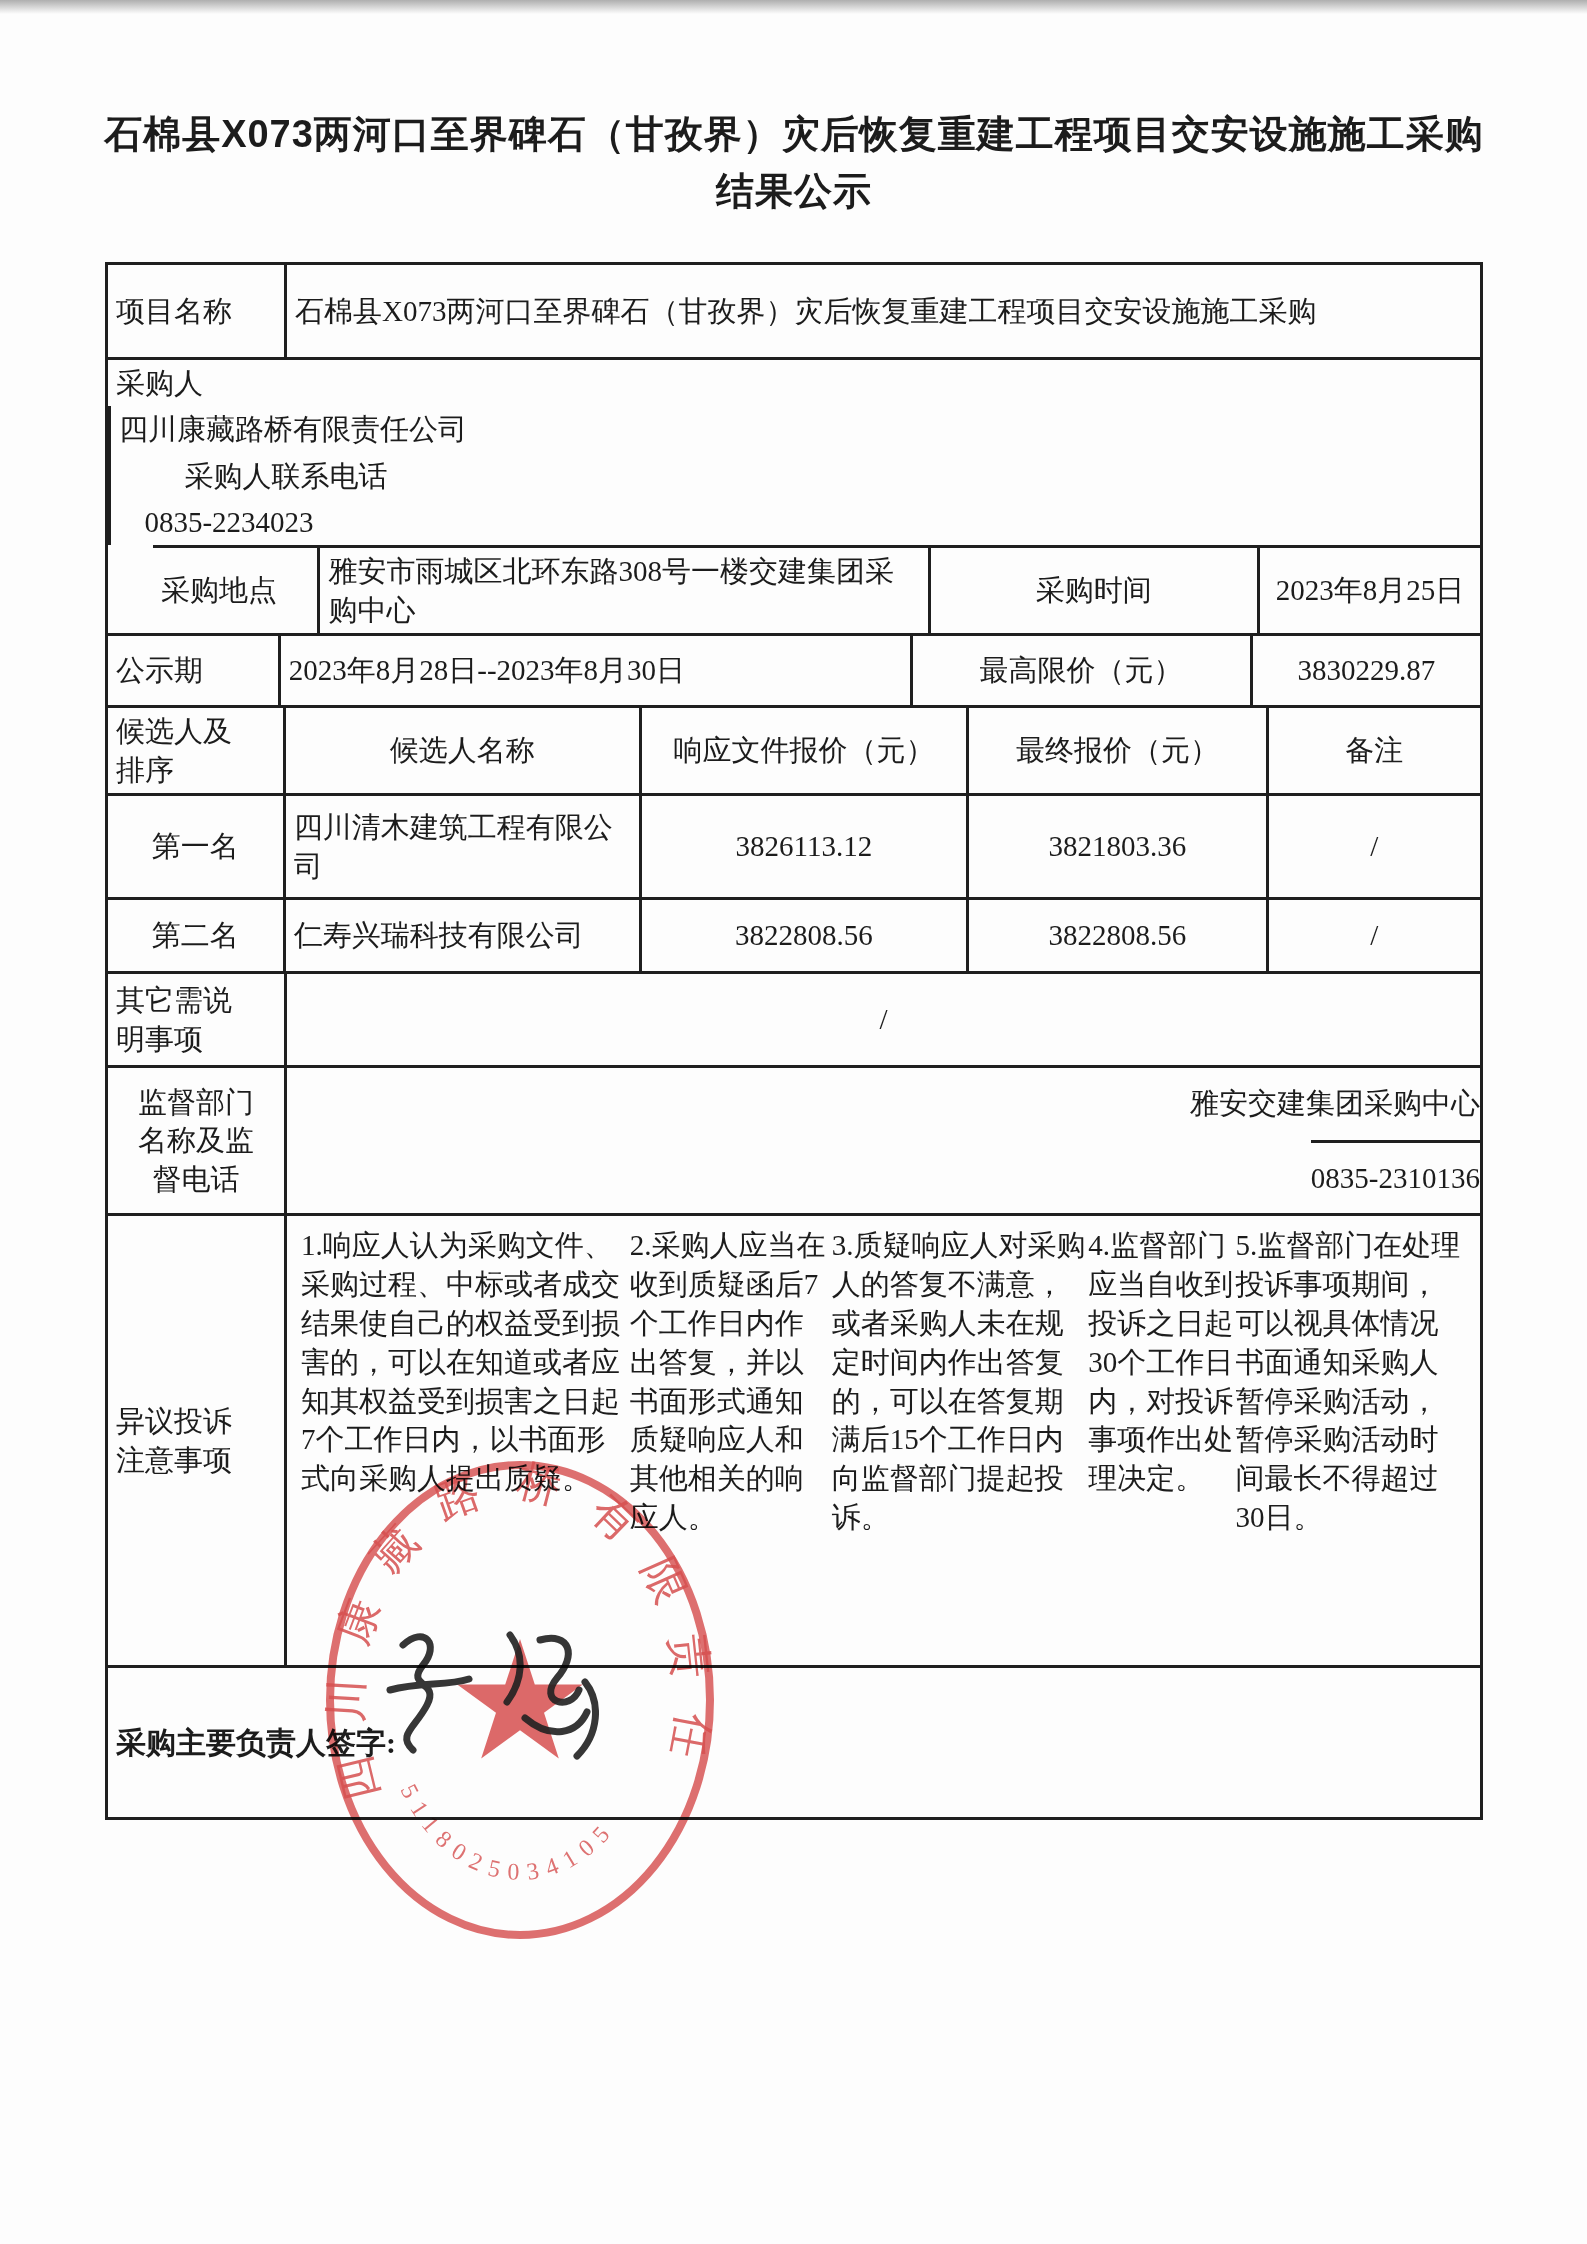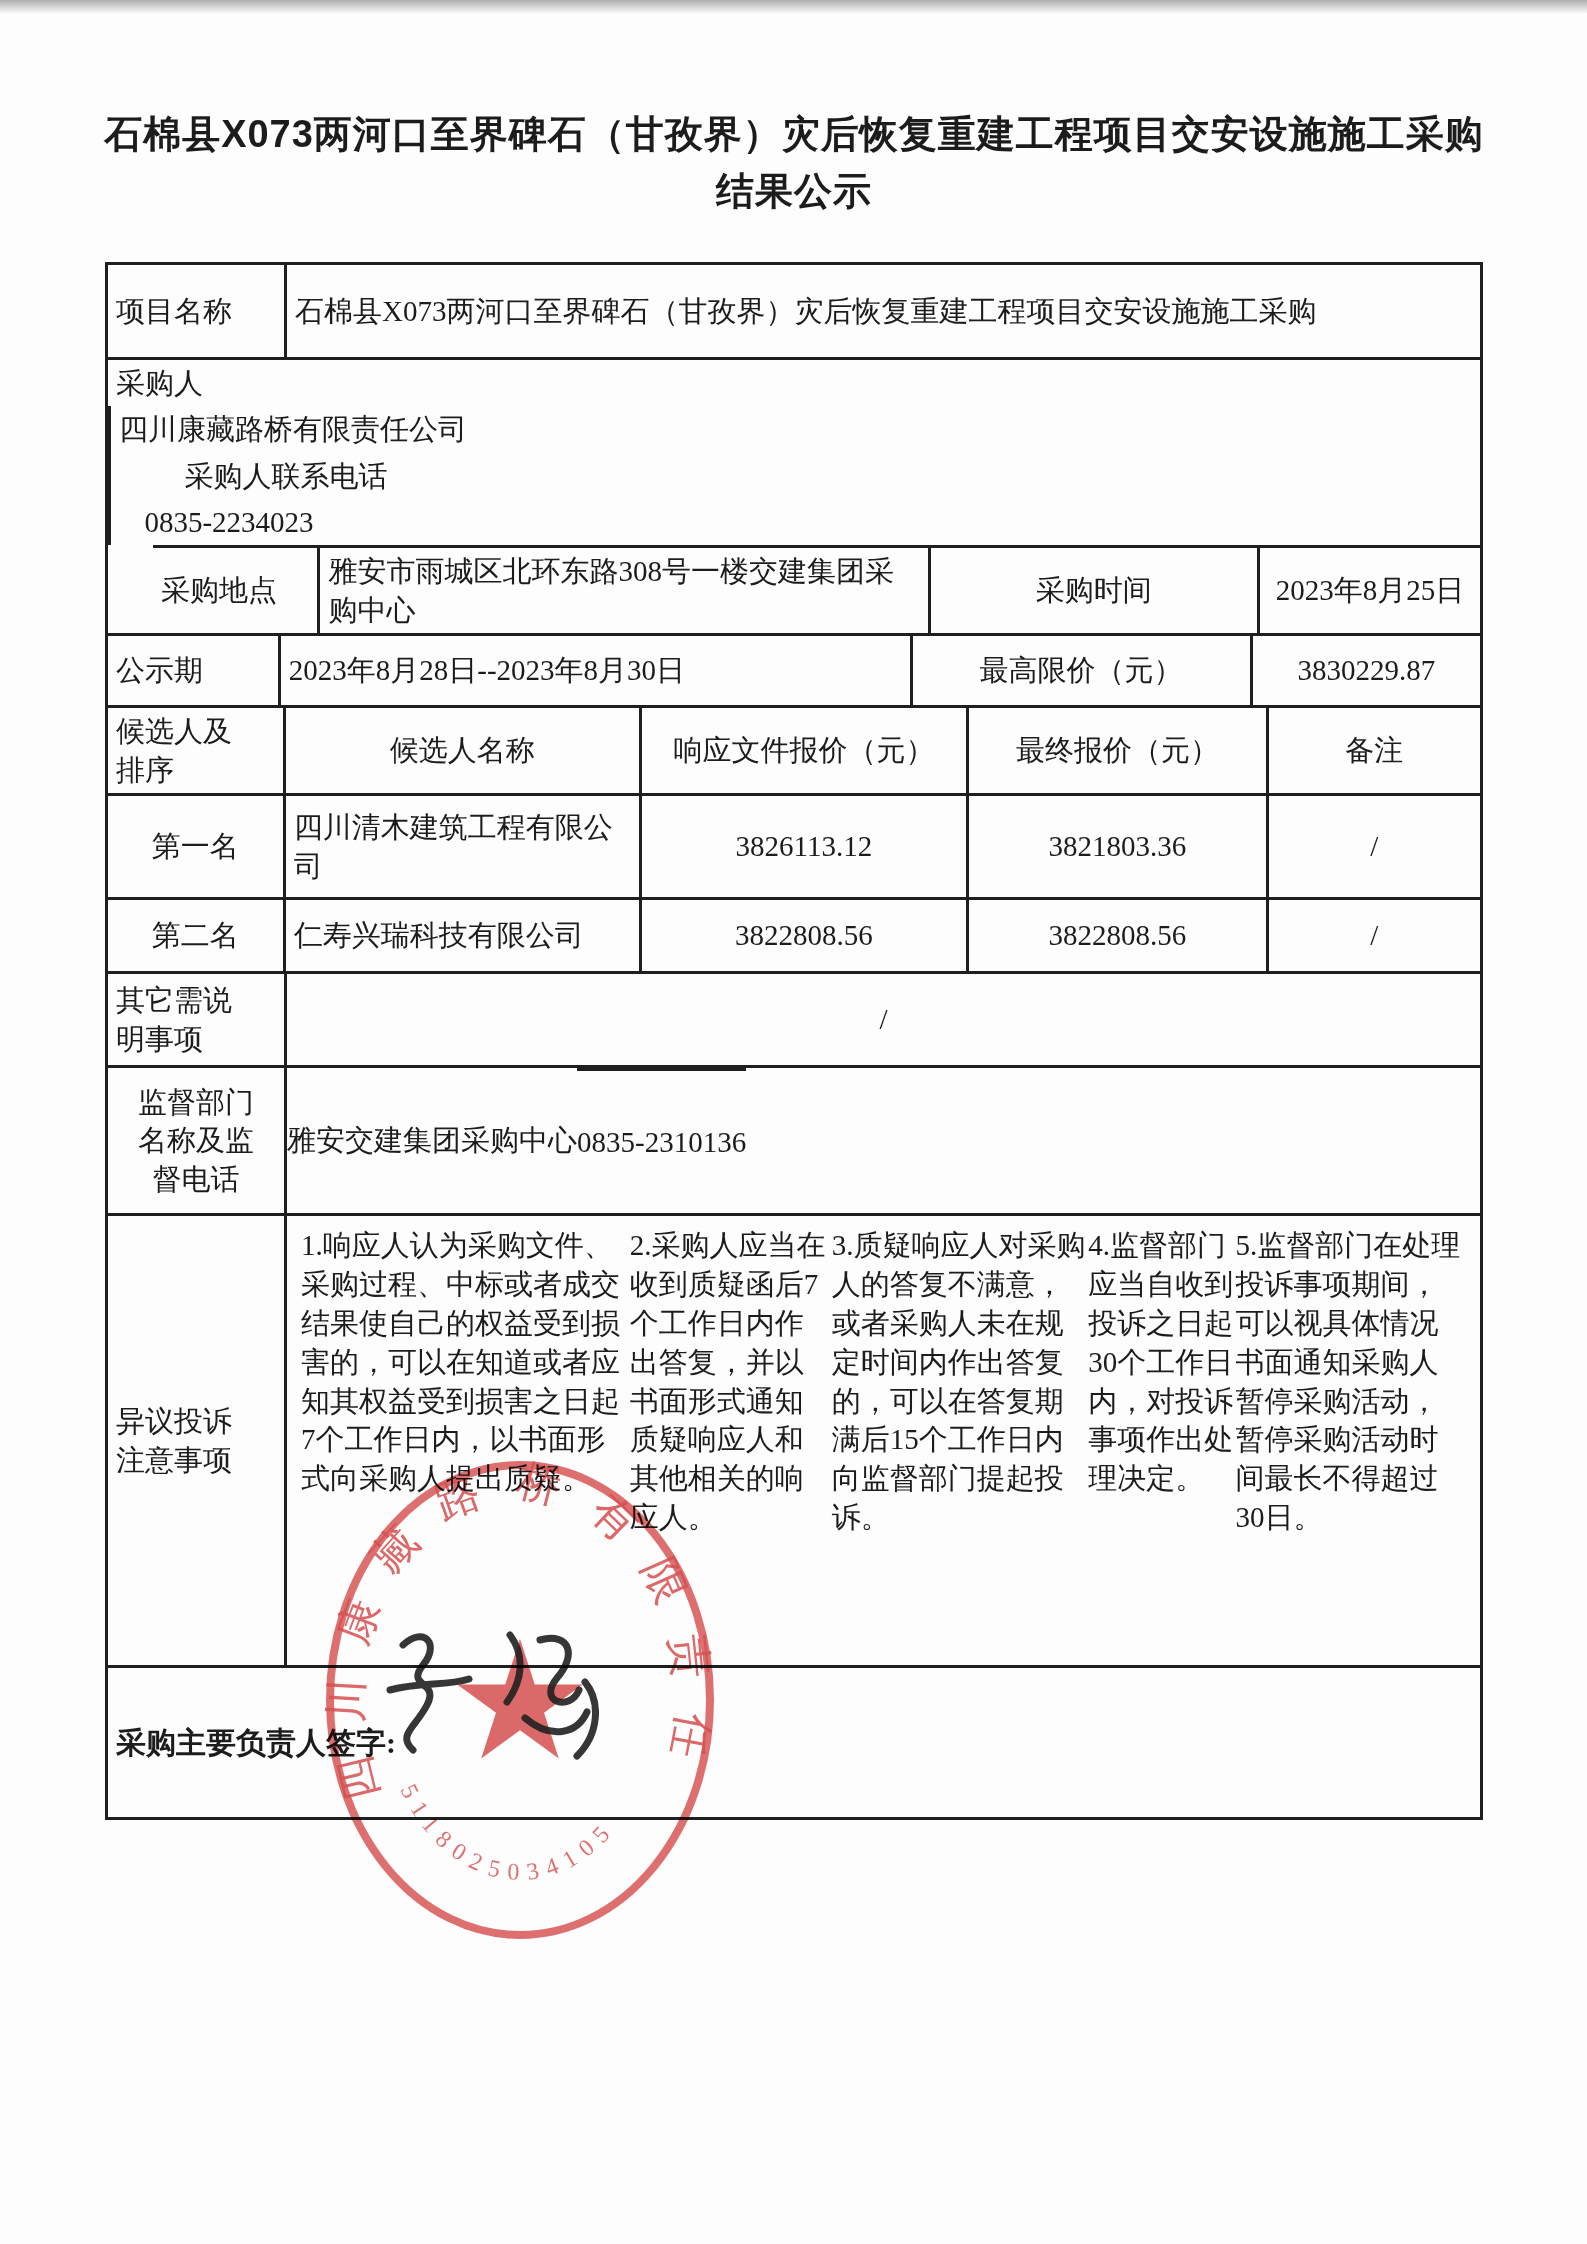--- a/index.html
+++ b/index.html
@@ -41,21 +41,21 @@
   .w-resp   { width:330px; }
   .w-final  { width:302px; }
   .w-remark { width:216px; }
   .w-rest   { width:1196px; }
   .w-full   { width:1186px;font-weight:bold; }
   
   .h1 { min-height:92px; } .h2 { min-height:88px;flex-direction:column; } .h3 { min-height:88px;margin-left:45px; }
   .h4 { min-height:72px; } .h5 { min-height:88px; } .h6 { min-height:104px; }
   .h7 { min-height:74px; } .h8 { min-height:94px; } .h9 { min-height:148px; }
   .h10{ min-height:452px; } .h11{ min-height:152px; }
-  .sup-stack { display:flex; flex-direction:row; width:1196px; border-left:3px solid #1f1f1f; box-sizing:border-box; }
+  .sup-stack { display:flex; flex-direction:column; width:1196px; border-left:3px solid #1f1f1f; box-sizing:border-box;align-items:flex-end; }
   .sup-cell { box-sizing:border-box; min-height:72px; display:flex; align-items:center; justify-content:center; font-size:29px; }
   .sup-cell + .sup-cell { border-top:3px solid #1f1f1f; min-height:73px; }
   .obj-cell { justify-content:center; align-items:flex-start; padding:10px 14px; }
   .obj-item { font-size:29px; line-height:1.34; }
   .sig-cell { font-size:30px; }
   .stamp-svg { position:absolute; left:285px; top:1450px; mix-blend-mode:multiply; }
 </style>
 </head>
 <body>
 

